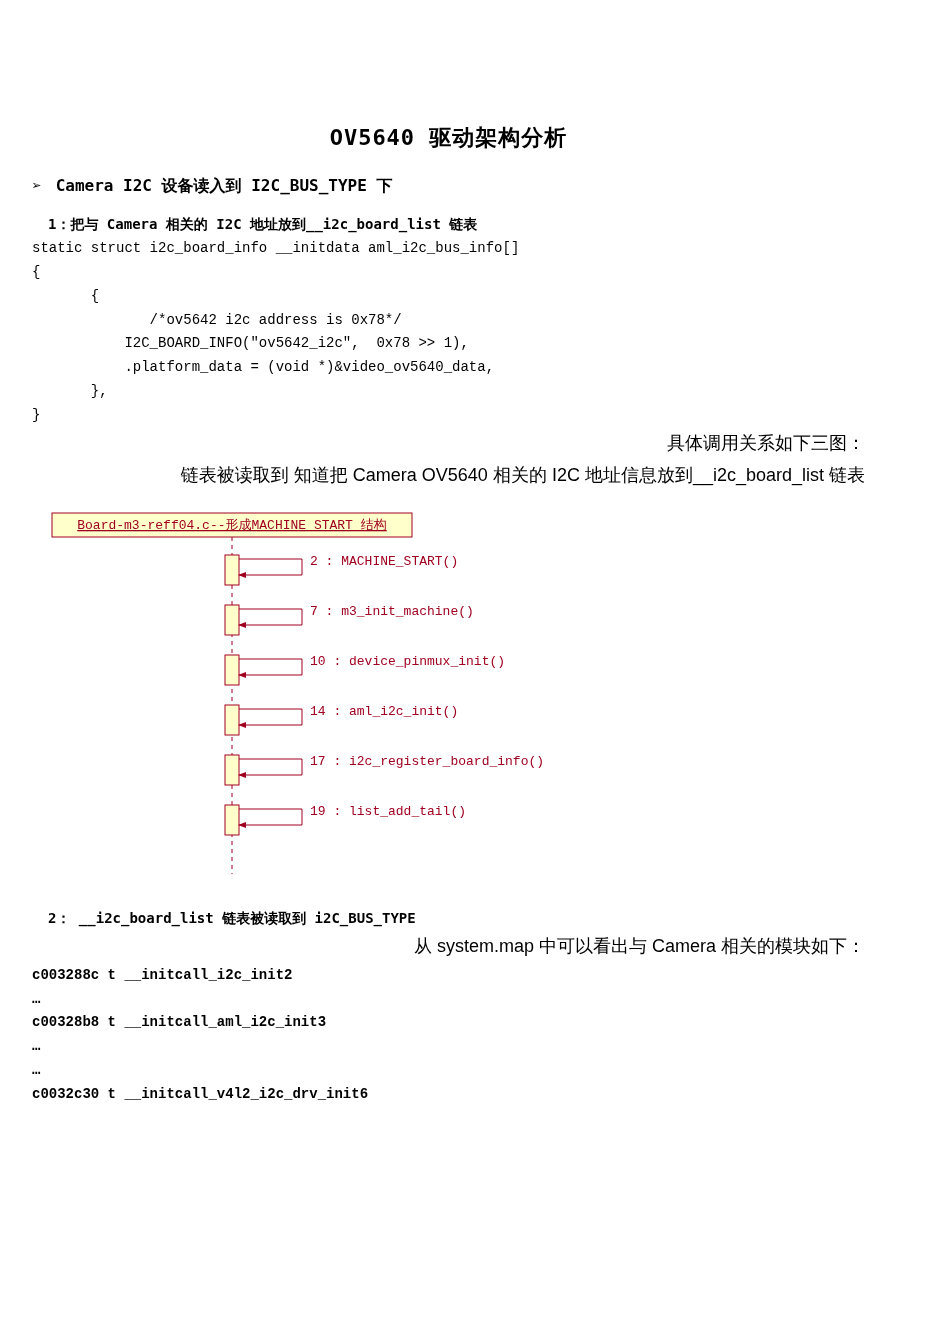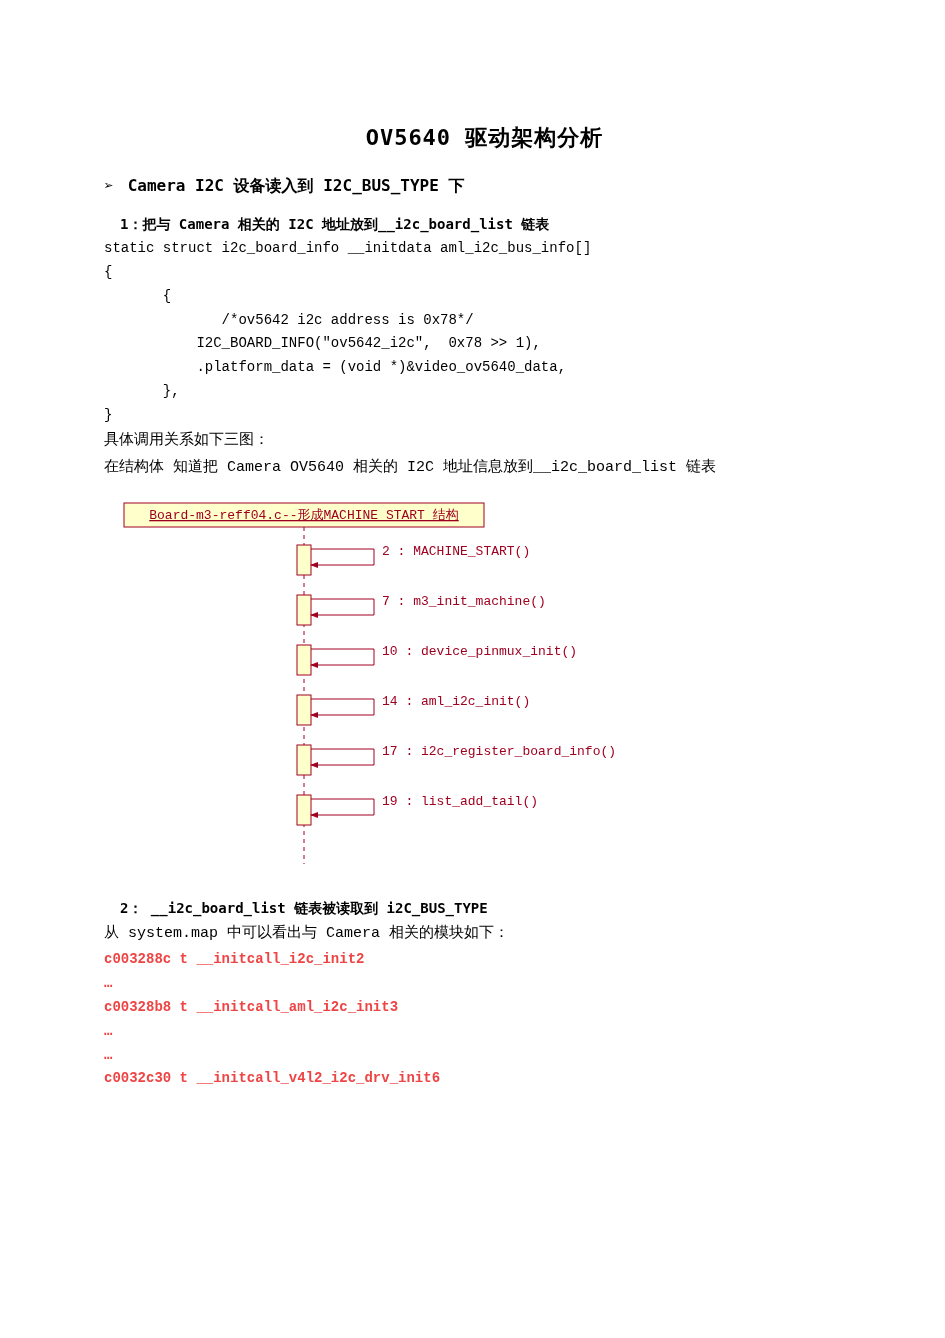--- a/index.html
+++ b/index.html
@@ -5,21 +5,21 @@
   * { margin: 0; padding: 0; box-sizing: border-box; }
   body {
     background: #ffffff;
     width: 945px;
     font-family: "SimSun", "NSimSun", "Microsoft YaHei", monospace, sans-serif;
     color: #000;
     font-size: 14px;
     line-height: 1.6;
   }
   .page {
-    padding: 120px 80px 40px 104px;
+    padding: 120px 80px 40px 32px;
   }
   .doc-title {
     text-align: center;
     font-size: 22px;
     font-weight: bold;
     font-family: "SimSun", monospace;
     margin-bottom: 18px;
     letter-spacing: 1px;
   }
   .bullet-heading {
@@ -43,29 +43,30 @@
   .code-block {
     font-family: "Courier New", monospace;
     font-size: 14px;
     line-height: 1.7;
     white-space: pre;
   }
   .blue-code {
     font-family: "Courier New", monospace;
     font-size: 14px;
     font-weight: bold;
-    color: #ef4444;
+    color: #000000;
     line-height: 1.7;
     white-space: pre;
   }
   .paragraph {
-    font-family: Liberation Mono, monospace;
-    font-size: 15px;
+    font-family: Liberation Sans, sans-serif;
+    font-size: 18px;
     line-height: 1.7;
     margin-bottom: 2px;
+    text-align: right;
   }
 
   
   .seq-wrap {
     width: 100%;
     margin: 18px 0 28px 0;
     display: flex;
     justify-content: flex-start;
   }
   .seq-svg {
@@ -89,21 +90,21 @@
   <div class="code-block">static struct i2c_board_info __initdata aml_i2c_bus_info[]
 {
        {
               /*ov5642 i2c address is 0x78*/
            I2C_BOARD_INFO("ov5642_i2c",  0x78 &gt;&gt; 1),
            .platform_data = (void *)&amp;video_ov5640_data,
        },
 }</div>
 
   <div class="paragraph">具体调用关系如下三图：</div>
-  <div class="paragraph">在结构体 知道把 Camera OV5640 相关的 I2C 地址信息放到__i2c_board_list 链表</div>
+  <div class="paragraph">链表被读取到 知道把 Camera OV5640 相关的 I2C 地址信息放到__i2c_board_list 链表</div>
 
   <div class="seq-wrap">
     <svg class="seq-svg" width="560" height="370" viewBox="0 0 560 370">
 
       <defs>
         <marker id="arrowhead" markerWidth="8" markerHeight="8" refX="7" refY="3" orient="auto">
           <path d="M0,0 L8,3 L0,6 Z" fill="#a00020"></path>
         </marker>
       </defs>
 

